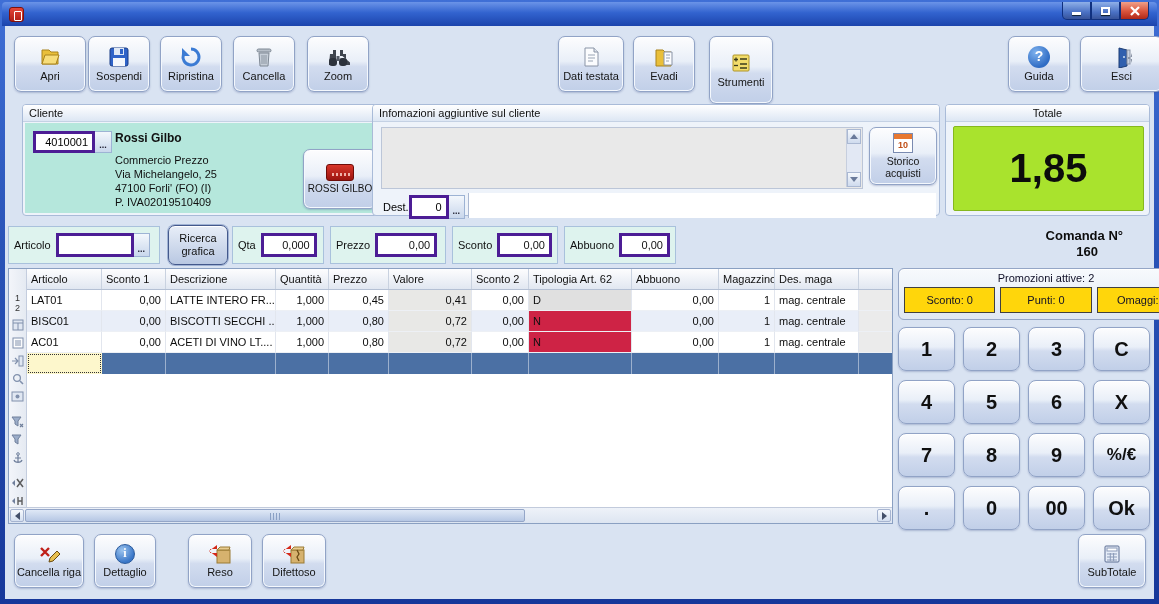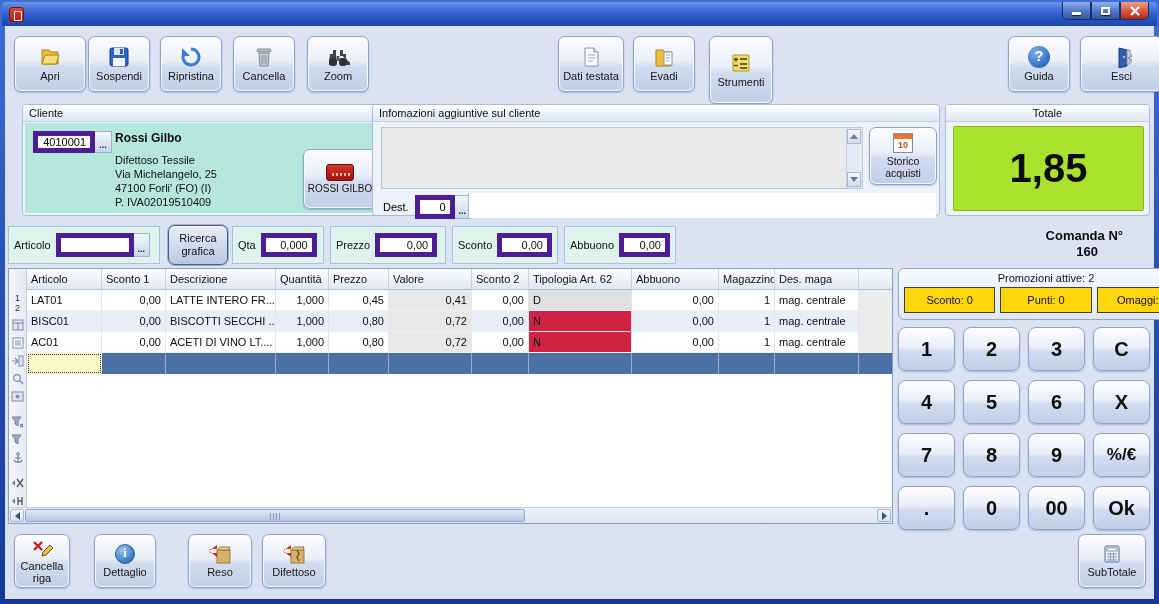--- a/index.html
+++ b/index.html
@@ -37,21 +37,21 @@
     gap:3px; font-size:11px; color:#151515; text-align:center; cursor:default; line-height:1.05;}
   .btn3d svg { flex:none; }
   
   .groupbox { position:absolute; border:1px solid #a9bbd8; border-radius:4px; background:#eef3fa; }
   .gb-head { height:17px; display:flex; align-items:center; padding-left:6px; font-size:11px; color:#101010;
     background:linear-gradient(180deg,#ffffff,#dde7f4); border-bottom:1px solid #c4d1e4; border-radius:3px 3px 0 0; }
   .gb-head.center { justify-content:center; padding-left:0; }
   .gb-body { position:absolute; left:2px; right:2px; top:18px; bottom:2px; }
   
   .cliente-body { background:#b5e7dc; }
-  .tb { background:#fff; border:5px solid #4c1d95; font-size:11px; display:flex; align-items:center; padding:0 4px; }
+  .tb { background:#fff; border:3px solid #4c1d95; font-size:11px; display:flex; align-items:center; padding:0 4px; }
   .tb.right { justify-content:flex-end; }
   .dots-btn { border:1px solid #9db3d4; border-left:none; font-size:9px; font-weight:bold;
     background:linear-gradient(180deg,#f3f7fc,#c9d7ec); display:flex; align-items:flex-end; justify-content:center;
     color:#223; padding-bottom:2px; }
   .cli-name { position:absolute; left:90px; top:8px; font-size:12px; font-weight:bold; color:#101010; }
   .cli-addr { position:absolute; left:90px; top:30px; font-size:11px; color:#101010; line-height:14px; }
   
   .memo { position:absolute; left:6px; top:4px; width:482px; height:62px; background:#e9e9e9; border:1px solid #bcc6d8; }
   .memo-sb { position:absolute; right:1px; top:1px; bottom:1px; width:15px; background:#e2e8f4; border-left:1px solid #c6cede;
     display:flex; flex-direction:column; justify-content:space-between; }
@@ -249,21 +249,21 @@
         <div style="position:absolute;left:8px;top:8px;display:flex;">
           <div class="tb right" style="width:62px;height:22px;">
             <span>4010001</span>
           </div>
           <div class="dots-btn" style="width:17px;height:22px;">
             <span>...</span>
           </div>
         </div>
         <div class="cli-name">Rossi Gilbo</div>
         <div class="cli-addr">
-          <div>Difettoso Tessile</div>
+          <div>Commercio Prezzo</div>
           <div>Via Michelangelo, 25</div>
           <div>47100 Forli'  (FO)   (I)</div>
           <div>P. IVA02019510409</div>
         </div>
         <div class="btn3d" style="left:278px;top:26px;width:74px;height:60px;font-size:10px;">
           <div class="icon-card"></div>
           <span>ROSSI GILBO</span>
         </div>
       </div>
     </div>
@@ -281,21 +281,21 @@
               </div>
           </div>
         </div>
         <div class="btn3d" style="left:494px;top:4px;width:68px;height:58px;font-size:10.5px;">
           <div class="icon-cal">
               <span>10</span>
             </div>
           <span>Storico acquisti</span>
         </div>
         <div class="dest-row">
-          <span style="margin-right:6px;">Dest.</span>
+          <span style="">Dest.</span>
           <div class="tb right" style="width:40px;height:24px;">
               <span>0</span>
             </div>
           <div class="dots-btn" style="width:16px;height:24px;">
             <span>...</span>
           </div>
         </div>
         <div class="dest-field"></div>
       </div>
     </div>
@@ -503,21 +503,21 @@
       <div class="key">7</div>
       <div class="key">8</div>
       <div class="key">9</div>
       <div class="key small">%/€</div>
       <div class="key">.</div>
       <div class="key">0</div>
       <div class="key">00</div>
       <div class="key">Ok</div>
     </div>
 
-    <div class="btn3d" style="left:9px;top:508px;width:56px;height:54px;">
+    <div class="btn3d" style="left:9px;top:508px;width:70px;height:54px;">
       <svg width="24" height="20" viewBox="0 0 24 20">
         <path d="M4 4l8 8M12 4l-8 8" stroke="#c02018" stroke-width="2.4"></path>
         <path d="M13 14l7-7 3 3-7 7-4 1z" fill="#e8c050" stroke="#6a4a10"></path>
       </svg>
       <span>Cancella riga</span>
     </div>
     <div class="btn3d" style="left:89px;top:508px;width:62px;height:54px;">
       <div class="icon-info">
           <span>i</span>
         </div>

